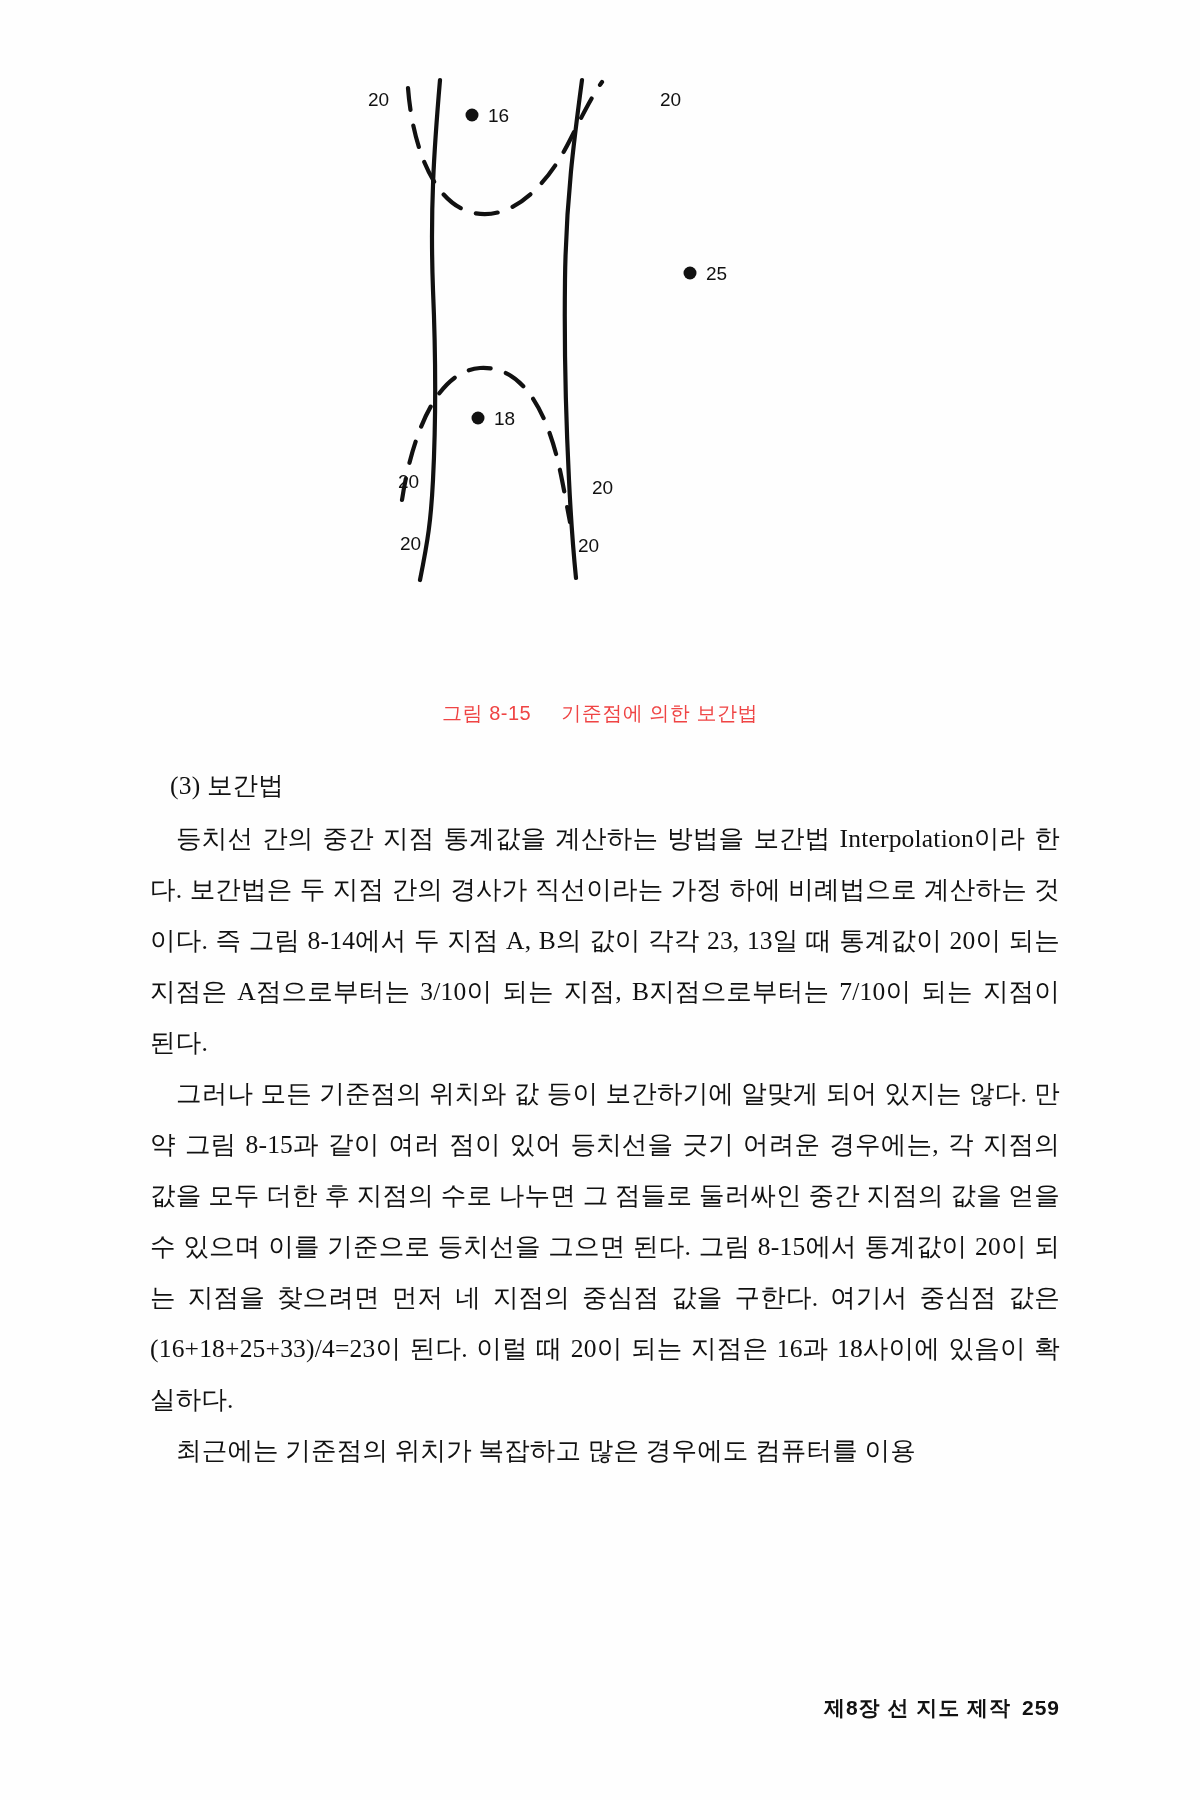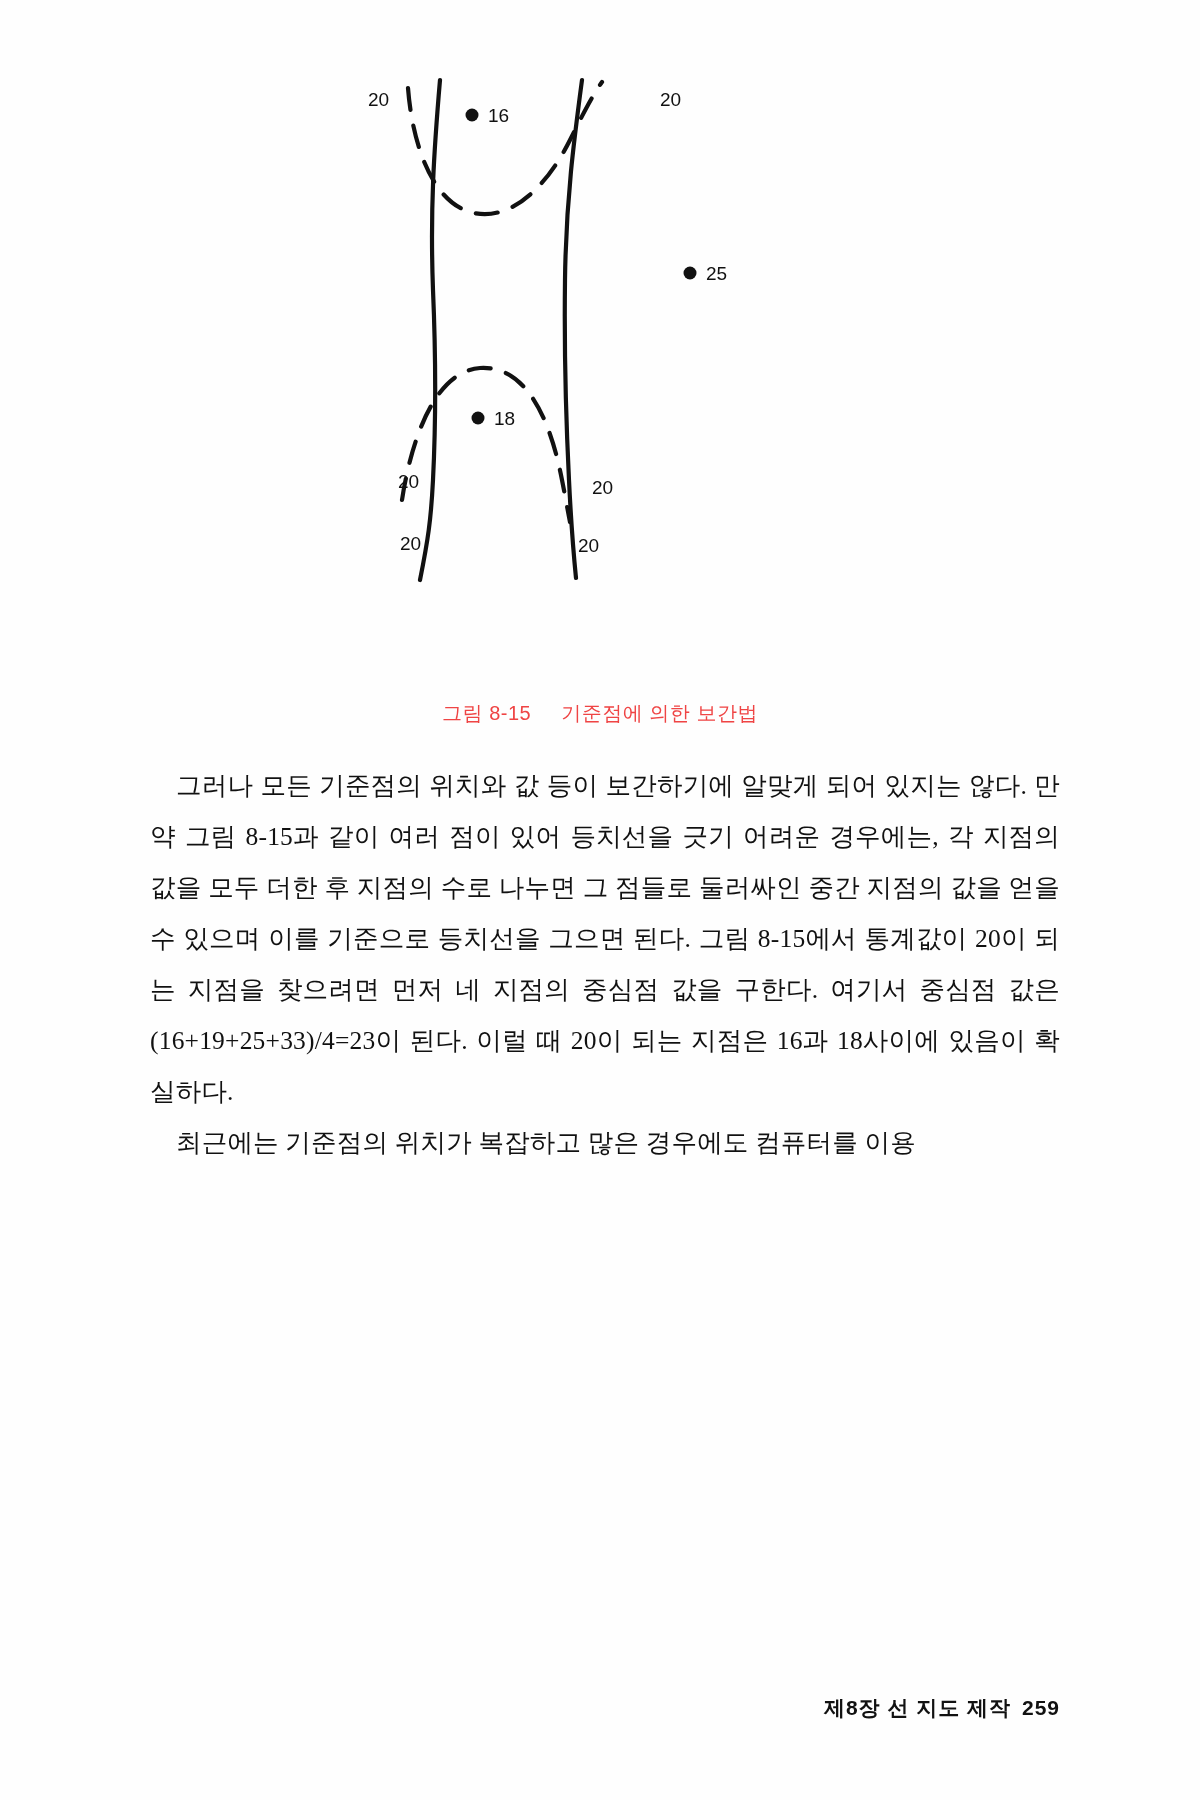--- a/index.html
+++ b/index.html
@@ -132,21 +132,23 @@
     </div>
 
     <div class="figure-caption">
       <span>그림 8-15</span>
       <span class="cap-gap"></span>
       <span>기준점에 의한 보간법</span>
     </div>
   </div>
 
   <div class="body-text">
-    <p class="para indent">그러나 모든 기준점의 위치와 값 등이 보간하기에 알맞게 되어 있지는 않다. 만약 그림 8-15과 같이 여러 점이 있어 등치선을 긋기 어려운 경우에는, 각 지점의 값을 모두 더한 후 지점의 수로 나누면 그 점들로 둘러싸인 중간 지점의 값을 얻을 수 있으며 이를 기준으로 등치선을 그으면 된다. 그림 8-15에서 통계값이 20이 되는 지점을 찾으려면 먼저 네 지점의 중심점 값을 구한다. 여기서 중심점 값은 (16+19+25+33)/4=23이 된다. 이럴 때 20이 되는 지점은 16과 18사이에 있음이 확실하다.</p>
+    <p class="para heading">(3) 보간법</p>
+    <p class="para indent">등치선 간의 중간 지점 통계값을 계산하는 방법을 보간법 Interpolation이라 한다. 보간법은 두 지점 간의 경사가 직선이라는 가정 하에 비례법으로 계산하는 것이다. 즉 그림 8-14에서 두 지점 A, B의 값이 각각 23, 13일 때 통계값이 20이 되는 지점은 A점으로부터는 3/10이 되는 지점, B지점으로부터는 7/10이 되는 지점이 된다.</p>
+    <p class="para indent">그러나 모든 기준점의 위치와 값 등이 보간하기에 알맞게 되어 있지는 않다. 만약 그림 8-15과 같이 여러 점이 있어 등치선을 긋기 어려운 경우에는, 각 지점의 값을 모두 더한 후 지점의 수로 나누면 그 점들로 둘러싸인 중간 지점의 값을 얻을 수 있으며 이를 기준으로 등치선을 그으면 된다. 그림 8-15에서 통계값이 20이 되는 지점을 찾으려면 먼저 네 지점의 중심점 값을 구한다. 여기서 중심점 값은 (16+18+25+33)/4=23이 된다. 이럴 때 20이 되는 지점은 16과 18사이에 있음이 확실하다.</p>
     <p class="para indent">최근에는 기준점의 위치가 복잡하고 많은 경우에도 컴퓨터를 이용</p>
   </div>
 
   <div class="footer">
     <span>제8장 선 지도 제작</span>
     <span class="page-no">259</span>
   </div>
 
 </div>
 

